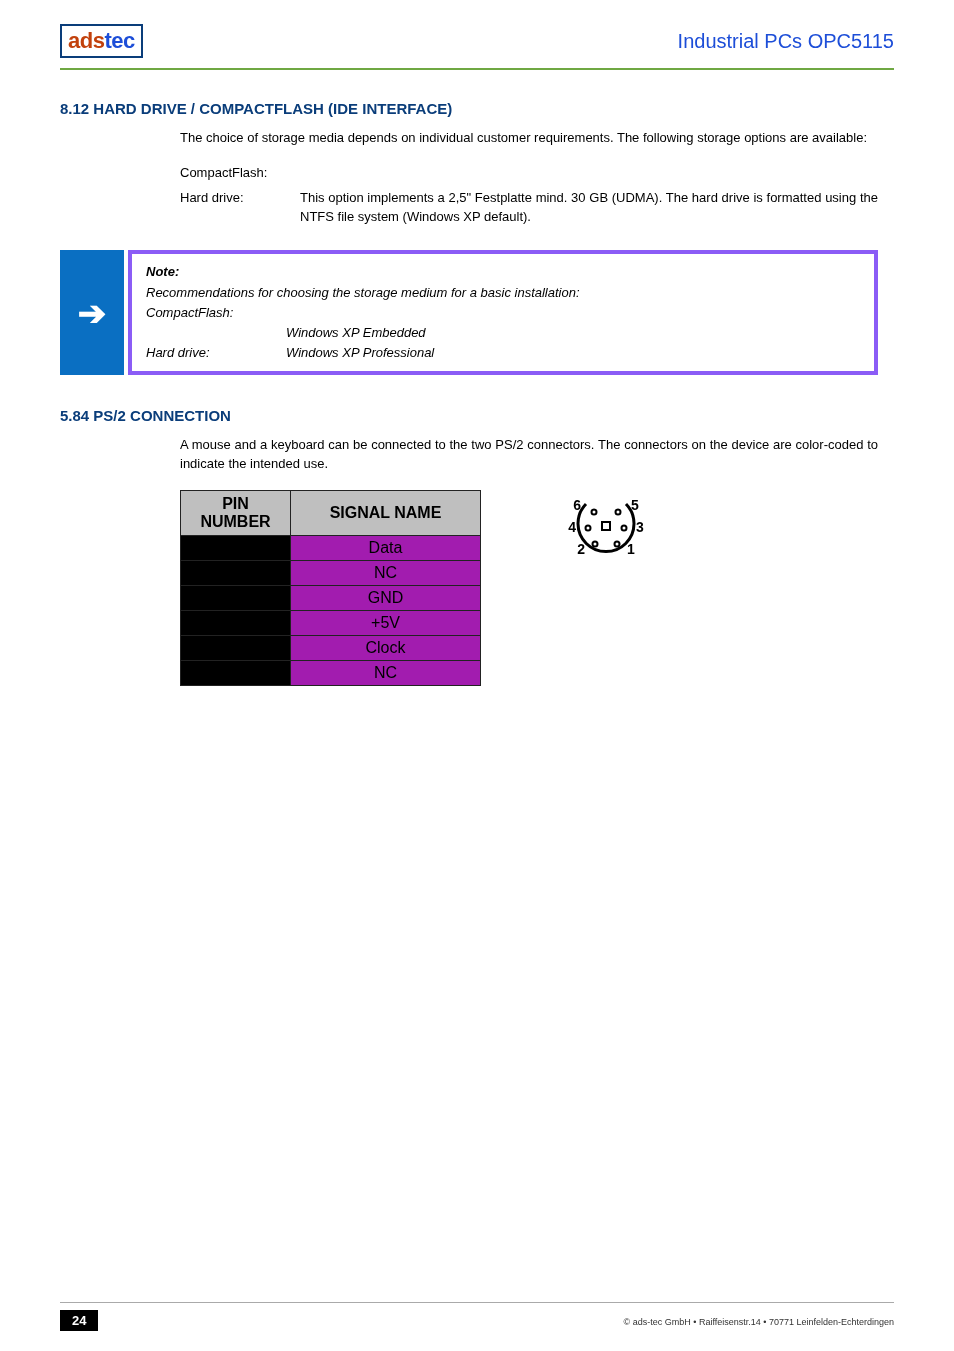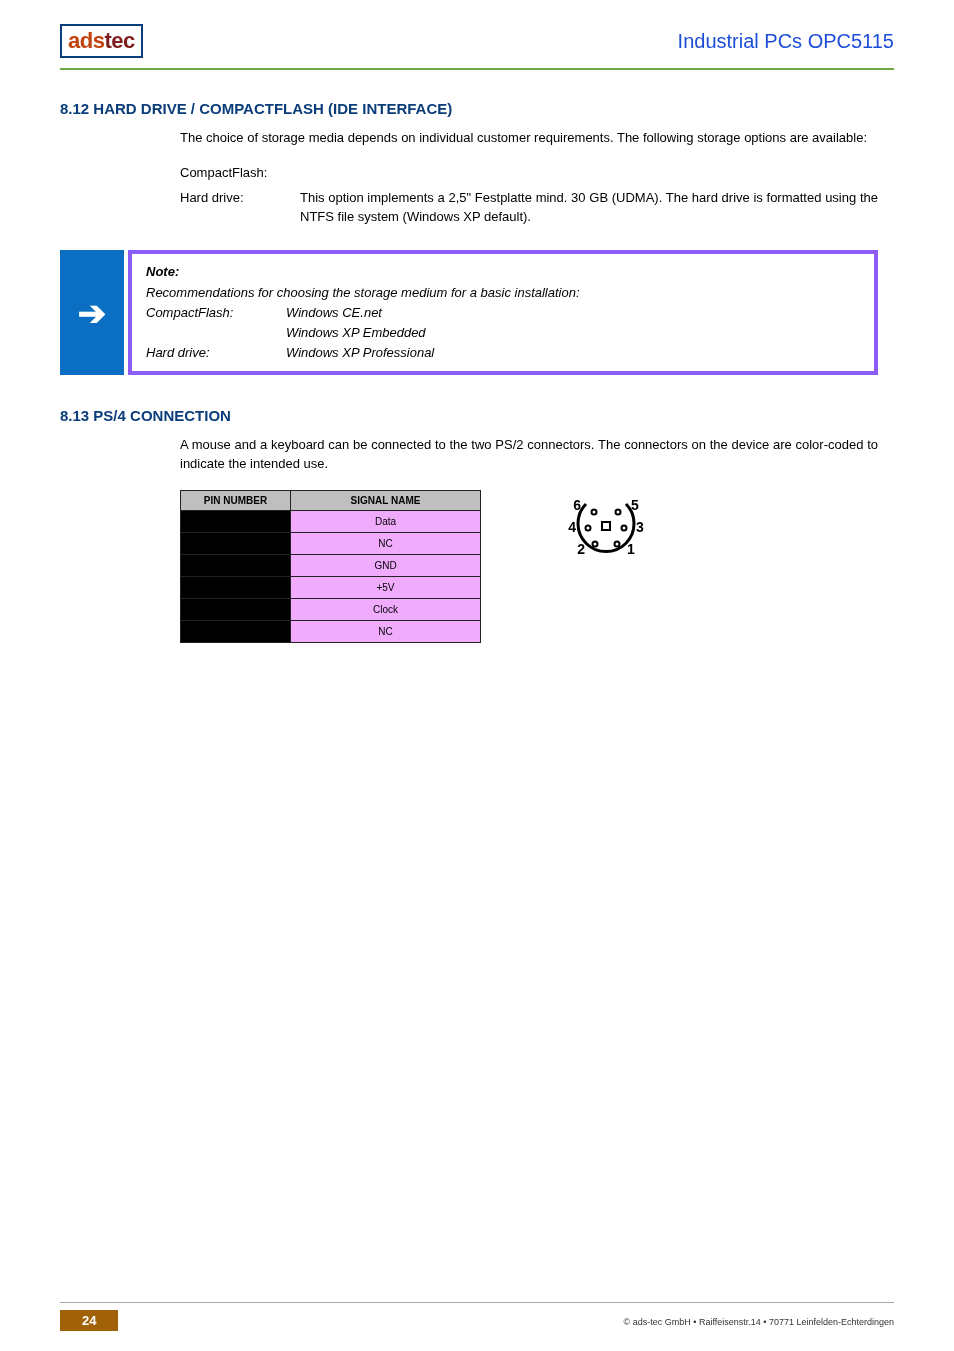--- a/index.html
+++ b/index.html
@@ -20,21 +20,21 @@
     border: 2px solid #0a3d7a;
     padding: 2px 6px;
     display: inline-block;
   }
   .logo-text {
     font-size: 22px;
     font-weight: bold;
     letter-spacing: -0.5px;
   }
   .logo-ads { color: #c2410c; }
-  .logo-tec { color: #7f1d1d; }
+  .logo-tec { color: #1d4ed8; }
   .header-title {
     color: #1d4ed8;
     font-size: 20px;
     text-align: right;
   }
   .header-rule {
     border: none;
     border-top: 2px solid #6fa843;
     margin: 2px 60px 0 60px;
   }
@@ -102,58 +102,58 @@
   .note-val { flex: 1; }
 
   .ps2-row {
     display: flex;
     margin-left: 120px;
     align-items: flex-start;
     gap: 80px;
   }
   table.pin {
     border-collapse: collapse;
-    font-size: 10px;
+    font-size: 16px;
   }
   table.pin th {
     background: #bfbfbf;
     border: 1px solid #222;
     padding: 4px 8px;
     text-align: center;
     font-weight: bold;
   }
   table.pin td.num {
     background: #000;
     border: 1px solid #222;
     width: 110px;
     height: 22px;
   }
   table.pin td.sig {
-    background: #f0abfc;
+    background: #a21caf;
     border: 1px solid #222;
     width: 190px;
     text-align: center;
     padding: 3px 8px;
   }
   .footer-rule {
     position: absolute;
     bottom: 48px;
     left: 60px;
     right: 60px;
     border: none;
     border-top: 1px solid #aaa;
   }
   .page-num {
     position: absolute;
     bottom: 20px;
     left: 60px;
-    background: #a16207;
+    background: #000000;
     color: #fff;
     font-weight: bold;
-    padding: 3px 22px;
+    padding: 3px 12px;
     font-size: 13px;
   }
   .footer-copy {
     position: absolute;
     bottom: 24px;
     right: 60px;
     font-size: 9px;
     color: #333;
   }
 </style>
@@ -183,34 +183,33 @@
     <div class="def-desc">This option implements a 2,5" Festplatte mind. 30 GB (UDMA). The hard drive is formatted using the NTFS file system (Windows XP default).</div>
   </div>
 
   <div class="note-container">
     <div class="note-arrow">➔</div>
     <div class="note-box">
       <div class="note-title">Note:</div>
       <div>Recommendations for choosing the storage medium for a basic installation:</div>
       <div class="note-line">
         <span class="note-key">CompactFlash:</span>
-        <span class="note-val">Windows CE.net</span>
       </div>
       <div class="note-line">
         <span class="note-key"></span>
         <span class="note-val">Windows XP Embedded</span>
       </div>
       <div class="note-line">
         <span class="note-key">Hard drive:</span>
         <span class="note-val">Windows XP Professional</span>
       </div>
     </div>
   </div>
 
-  <div class="section-heading">8.13 PS/4 CONNECTION</div>
+  <div class="section-heading">5.84 PS/2 CONNECTION</div>
   <div class="body-text">A mouse and a keyboard can be connected to the two PS/2 connectors. The connectors on the device are color-coded to indicate the intended use.</div>
 
   <div class="ps2-row">
     <table class="pin">
       <tbody>
           <tr>
         <th>PIN NUMBER</th>
         <th>SIGNAL NAME</th>
       </tr>
       <tr>

